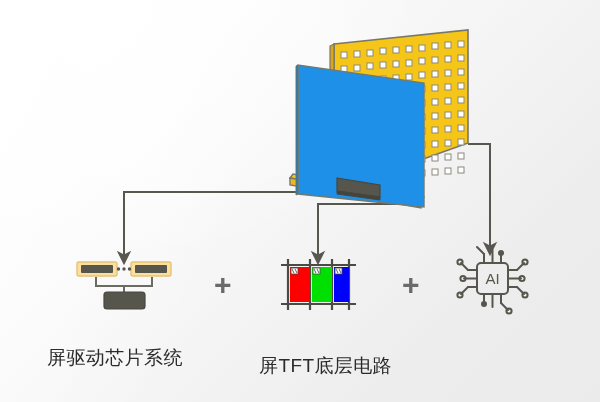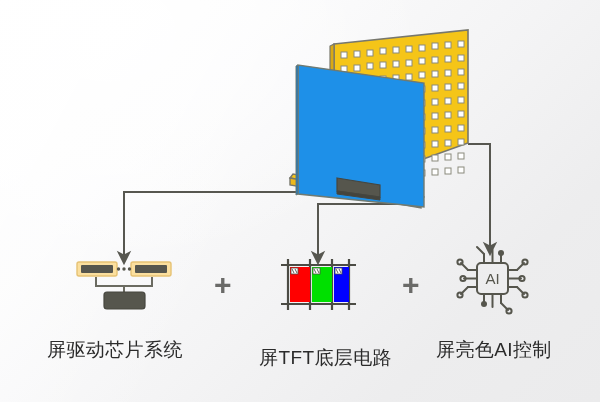--- a/index.html
+++ b/index.html
@@ -46,21 +46,21 @@
 
   .labels {
     position: absolute;
     left: 0;
     top: 333px;
     width: 600px;
     height: 34px;
   }
   .lbl {
     position: absolute;
-    top: 4px;
+    top: 12px;
     font-size: 19px;
     line-height: 26px;
     color: #2b2b2b;
     letter-spacing: 0.4px;
     white-space: nowrap;
     font-weight: 400;
   }
   .lbl-a { left: 47px; }
   .lbl-b { left: 259px; margin-top: 8px; }
   .lbl-c { left: 436px; }
@@ -344,15 +344,14 @@
       <text x="492.5" y="284" text-anchor="middle" font-family="Liberation Sans, sans-serif" font-size="15" fill="#56564d" stroke="none">AI</text>
     </g>
   </svg>
 
   <div class="plus plus-1">+</div>
   <div class="plus plus-2">+</div>
 
   <div class="labels">
     <div class="lbl lbl-a">屏驱动芯片系统</div>
     <div class="lbl lbl-b">屏TFT底层电路</div>
-    <div class="lbl lbl-c">屏亮色AI控制</div>
   </div>
 </div>
 
 </body></html>

